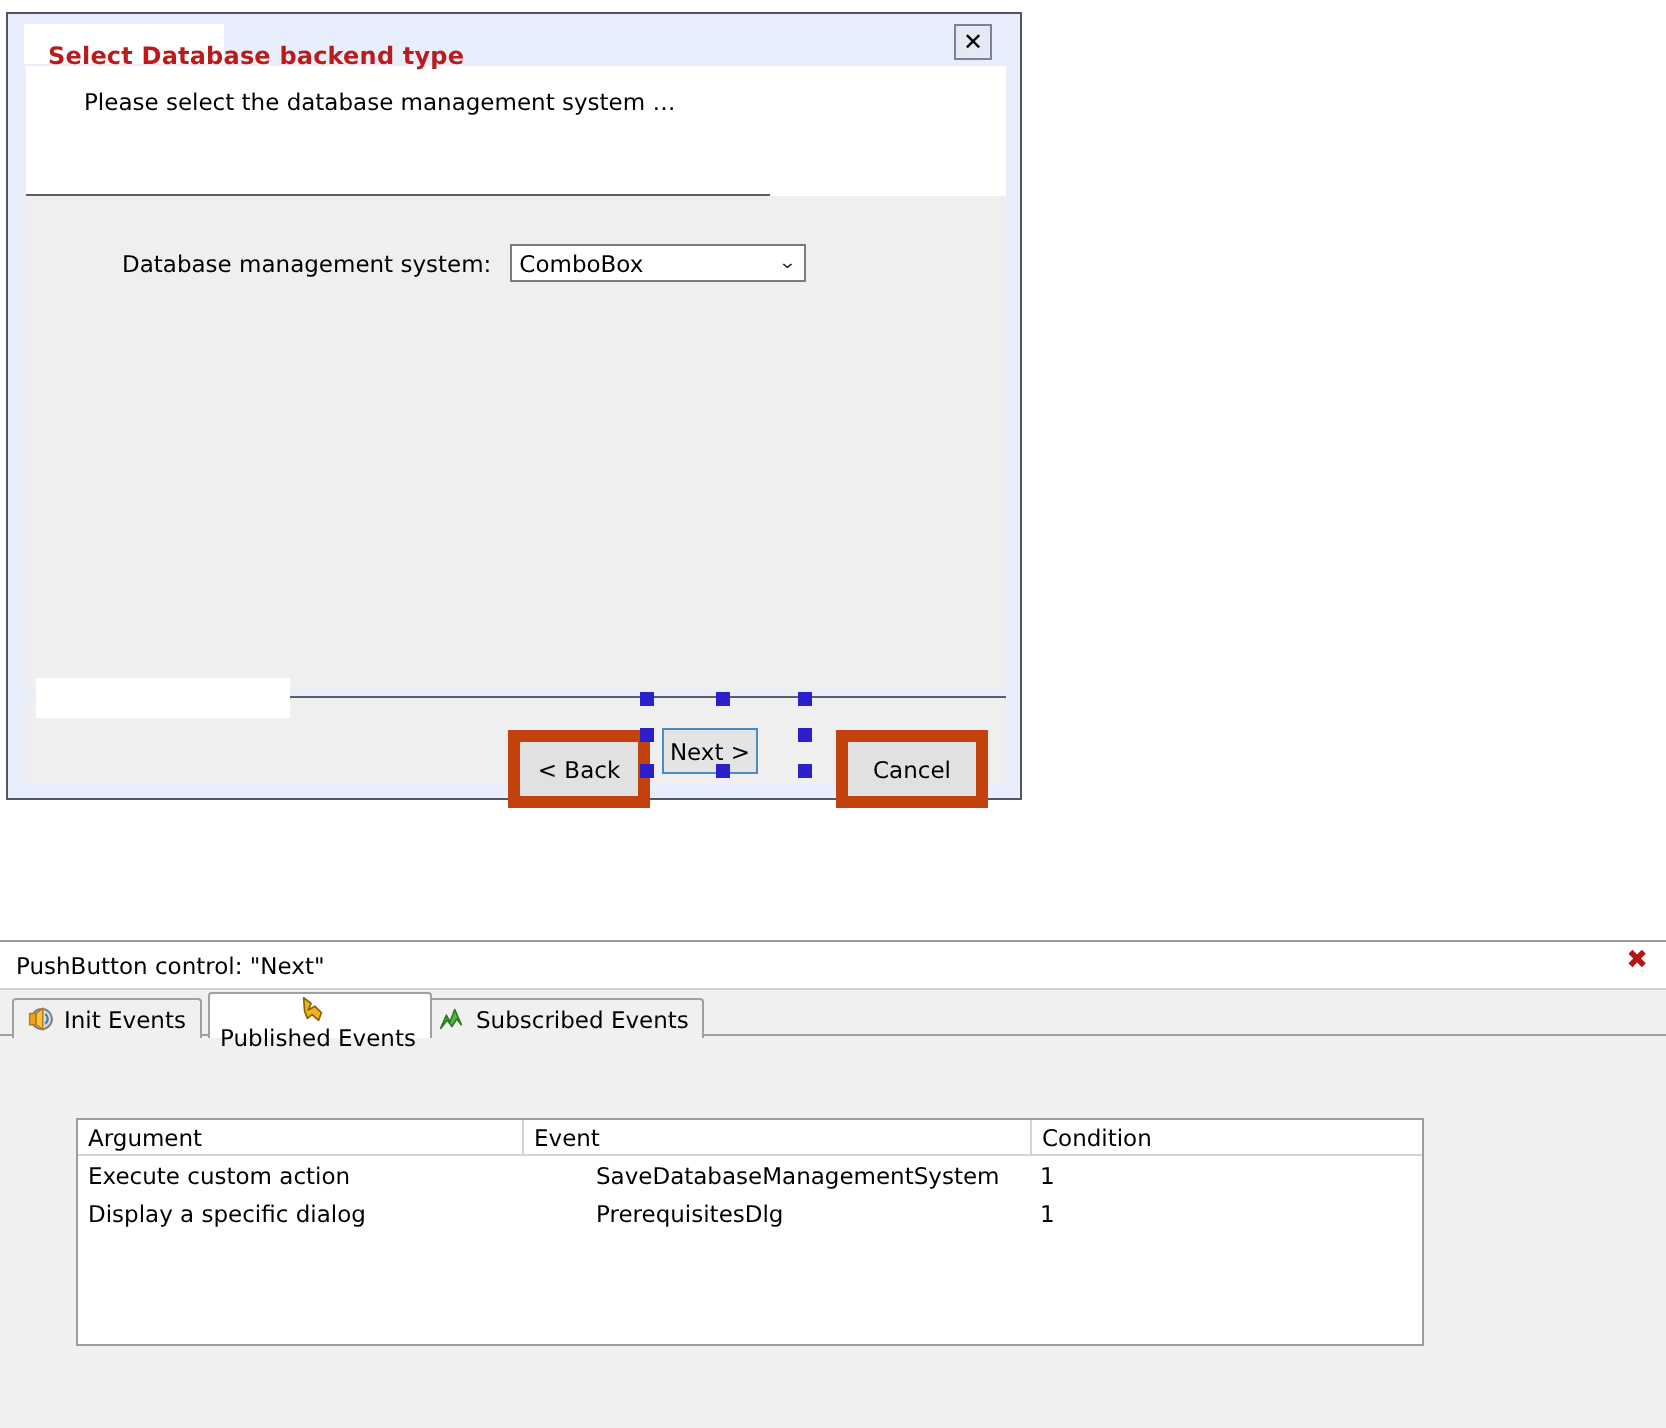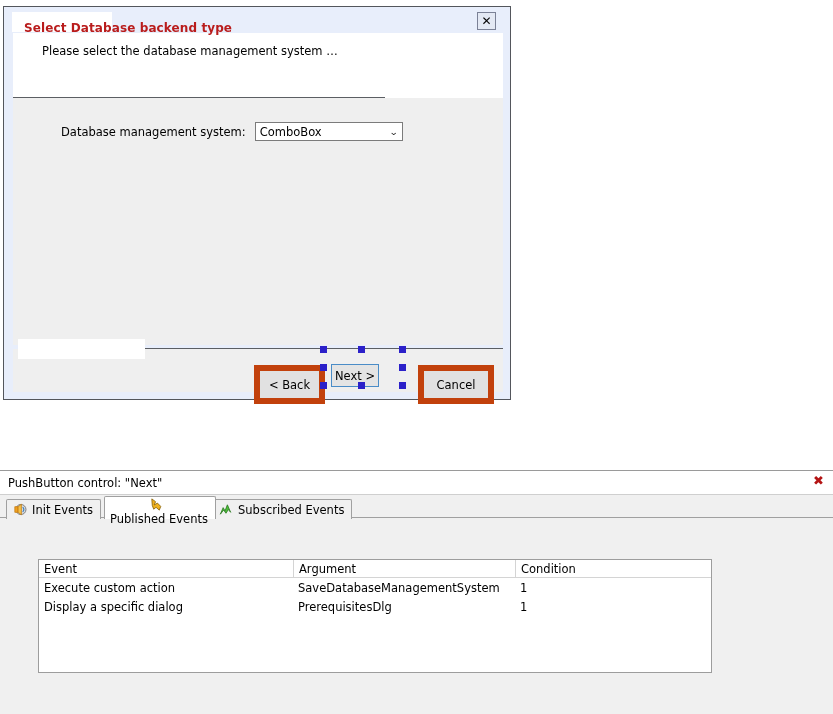--- a/index.html
+++ b/index.html
@@ -406,22 +406,22 @@
       <svg class="tab-icon" viewBox="0 0 16 16">
         <path d="M2.5 13 L5.5 6 L7.5 9.5 L10 3 L13.5 11 L11 8 L8.5 12 L6 8.5 Z" fill="#4cc23a" stroke="#2d7a22" stroke-width="0.9" stroke-linejoin="round"></path>
       </svg>
       <span>Subscribed Events</span>
     </div>
 
   </div>
 
   <div id="events-list">
     <div class="evt-header-row">
+      <div class="cell col-argument">Argument</div>
       <div class="cell col-event">Event</div>
-      <div class="cell col-argument">Argument</div>
       <div class="cell col-condition">Condition</div>
     </div>
 
     <div class="evt-row">
       <div class="cell col-event">Execute custom action</div>
       <div class="cell col-argument">SaveDatabaseManagementSystem</div>
       <div class="cell col-condition">1</div>
     </div>
 
     <div class="evt-row">

